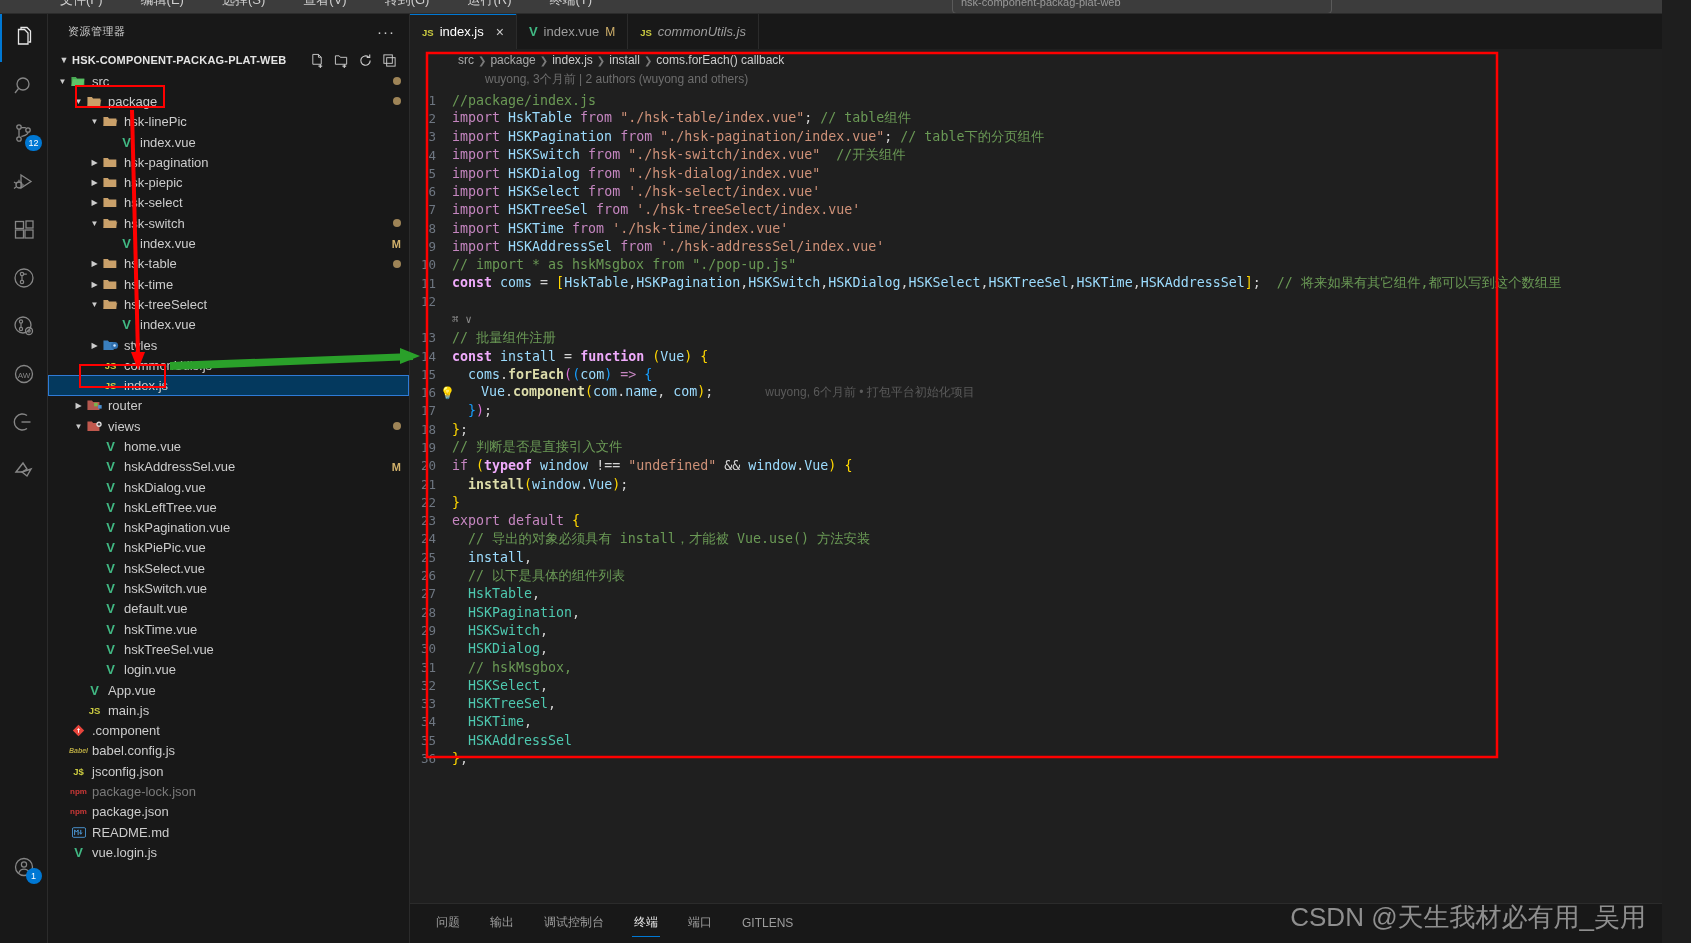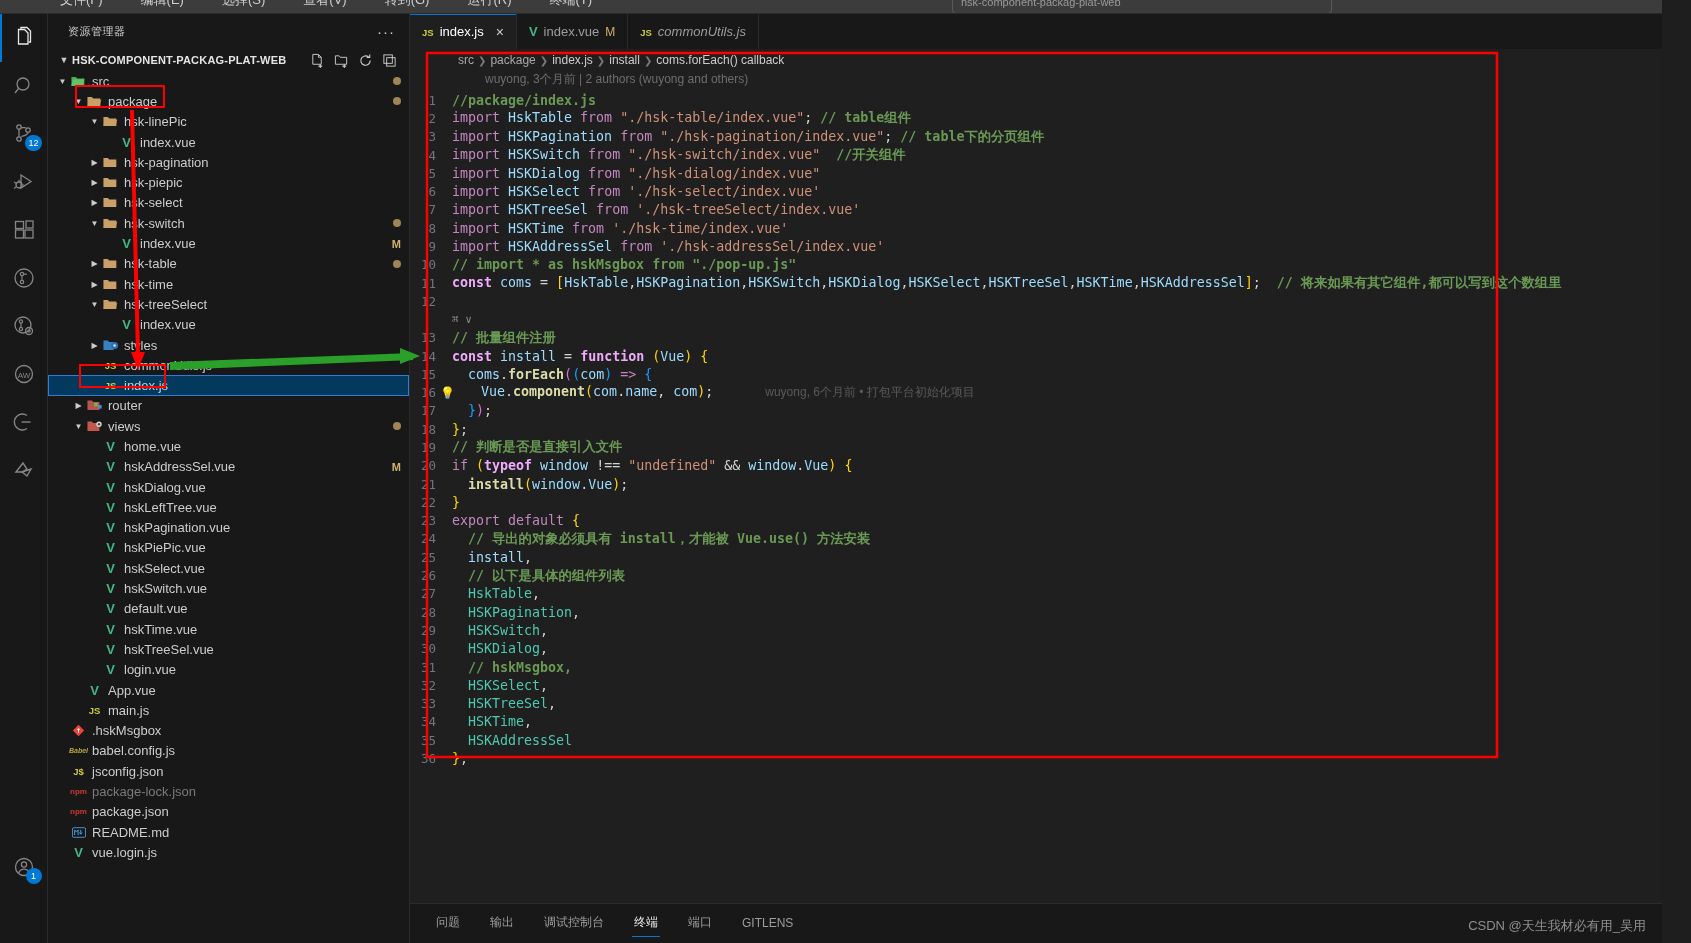--- a/index.html
+++ b/index.html
@@ -92,38 +92,38 @@
   .ln .num { width:42px; flex:none; text-align:right; padding-right:16px; color:#6e7681; font-size:12.5px;
      font-family:"DejaVu Sans Mono", monospace;}
   .ln .txt { flex:1; }
   .foldline { height:18px; display:flex; align-items:center; }
   .foldline .num { width:42px; }
   .bulb { color:#ffcc00; font-size:12px; }
 
   .k { color:#c586c0; }   
   .kb { color:#f0abfc;font-weight:bold; }  
   .s { color:#ce9178; }   
-  .c { color:#6a9955;font-weight:bold; }   
+  .c { color:#6a9955; }   
   .v { color:#9cdcfe; }   
   .f { color:#dcdcaa;font-weight:bold; }   
   .t { color:#4ec9b0; }   
   .p { color:#d4d4d4; }
   .br1 { color:#ffd700; }
   .br2 { color:#da70d6; }
   .br3 { color:#179fff; }
   .inlineblame { color:#5a5a5a; font-style:normal; }
 
   
   .panel { height:40px; background:#181818; border-top:1px solid #2b2b2b; display:flex;
      align-items:center; padding-left:24px; gap:26px; flex:none; }
   .ptab { font-size:12px; color:#9d9d9d; position:relative; padding:4px 2px 6px; }
   .ptab.active { color:#e7e7e7; }
   .ptab.active:after { content:""; position:absolute; left:0; right:0; bottom:0; height:1px; background:#0078d4; }
 
-  .watermark { position:absolute; right:16px; bottom:8px; font-size:13px; color:#8f8f8f; }
+  .watermark { position:absolute; right:16px; bottom:8px; font-size:26px; color:#8f8f8f; }
 
   
   .ann { position:absolute; pointer-events:none; }
   .ann-rect { border:2px solid #ff0000; border-radius:2px; }
 </style>
 </head>
 <body>
 
 <div id="app">
 
@@ -558,21 +558,21 @@
           </div>
           <div class="trow">
             <span class="ind" style="width: 8px;"></span>
             <span class="twist"></span>
             <span class="ico">
               <svg width="13" height="13" viewBox="0 0 16 16">
                 <path d="M8 1 15 8 8 15 1 8z" fill="#e8453c"></path>
                 <path d="M8 5.2v5.6M6.4 6.8h3.2" stroke="#fff" stroke-width="1.1"></path>
               </svg>
             </span>
-            <span class="nm">.hskMsgbox</span>
+            <span class="nm">.component</span>
           </div>
           <div class="trow">
             <span class="ind" style="width: 8px;"></span>
             <span class="twist"></span>
             <span class="ico">
               <span style="color:#b5a642;font-size:7px;font-weight:bold;font-style:italic;">Babel</span>
             </span>
             <span class="nm">babel.config.js</span>
           </div>
           <div class="trow">

